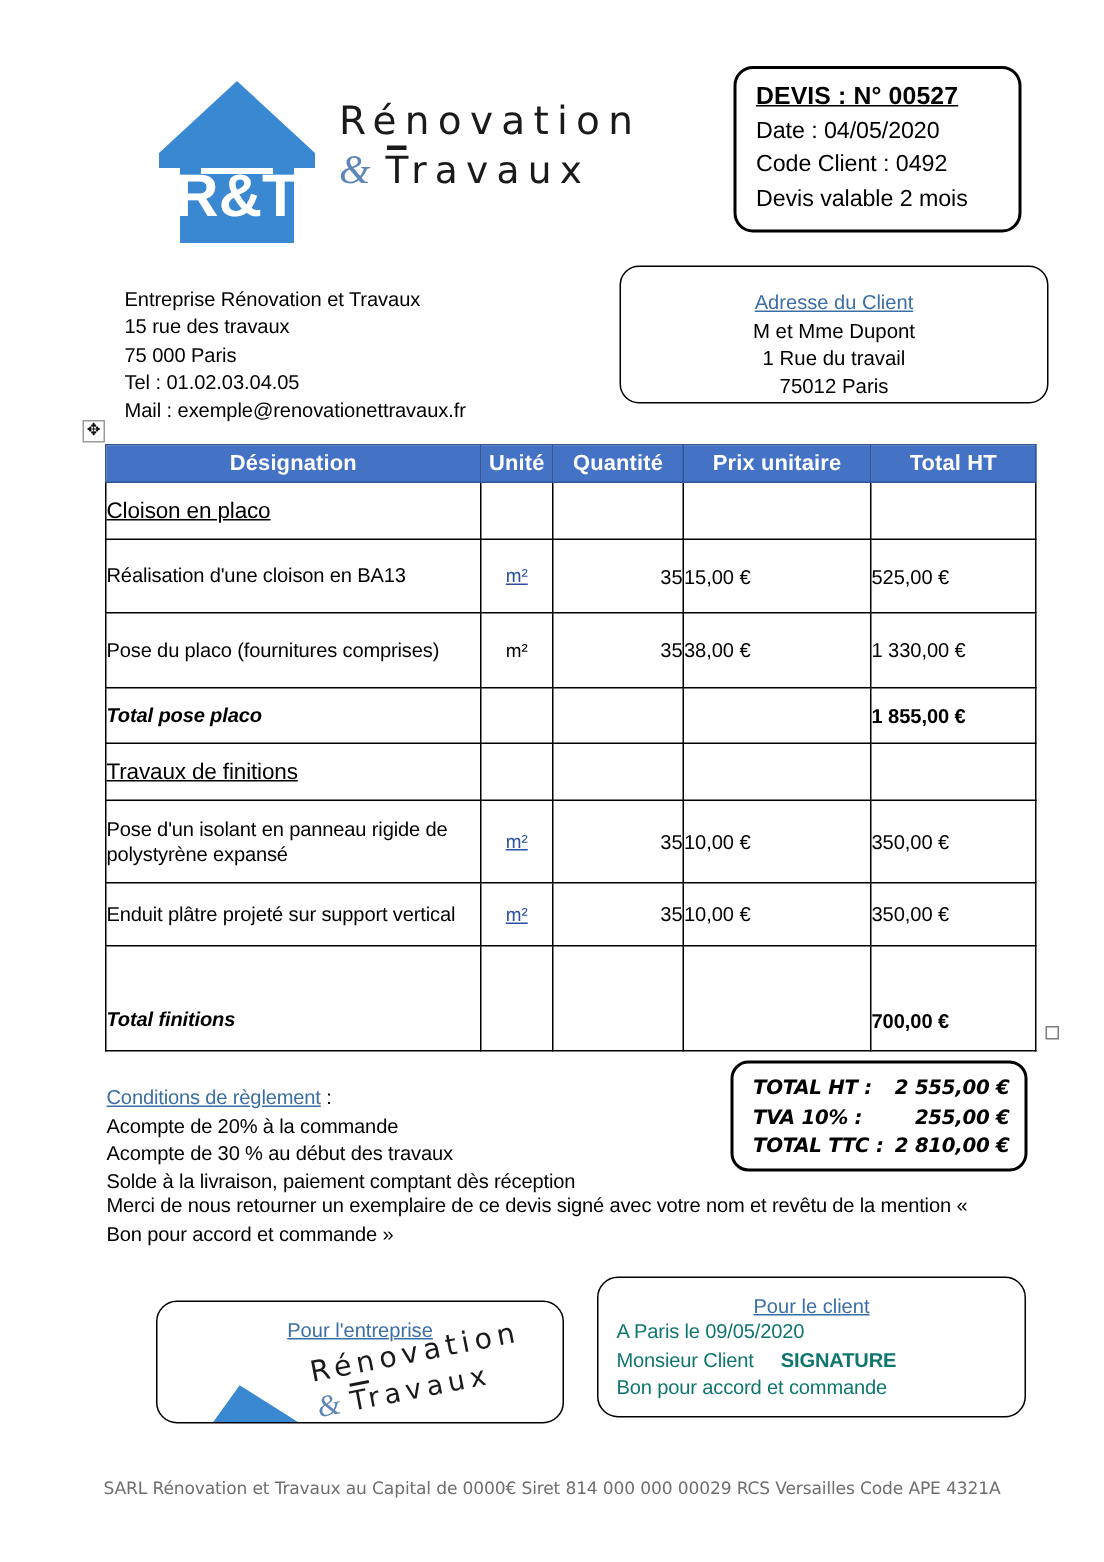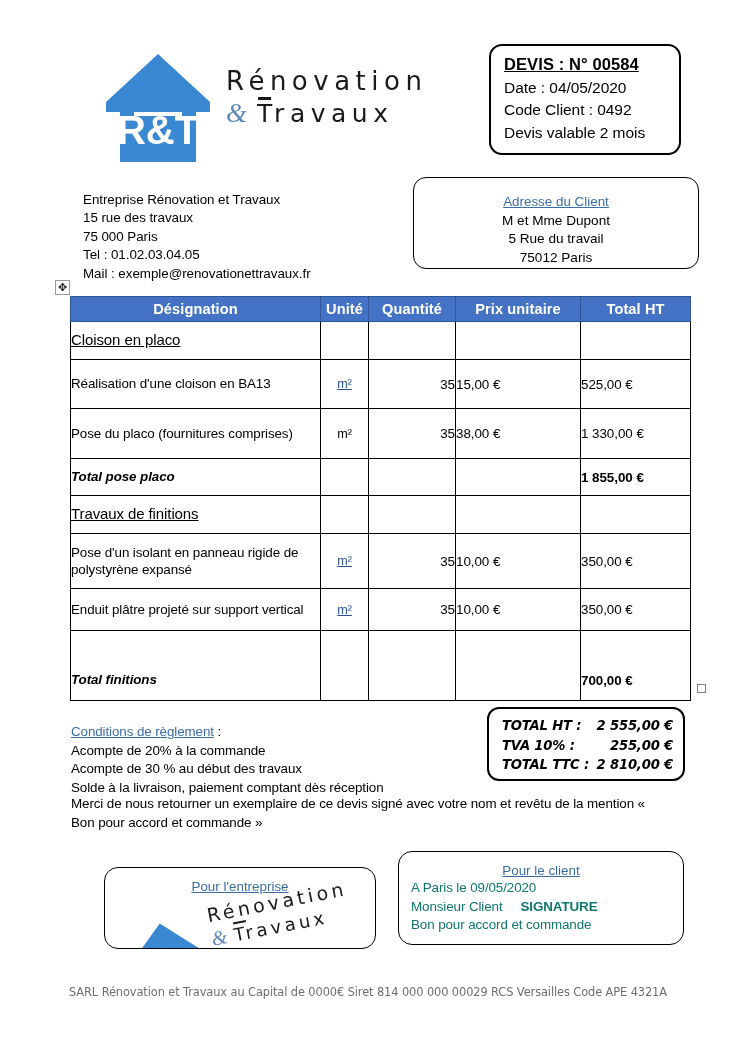--- a/index.html
+++ b/index.html
@@ -372,39 +372,39 @@
       </svg>
       <div class="logo-text">
         <div class="logo-line1">Rénovation</div>
         <div class="logo-line2">
           <span class="amp">&amp;</span><span class="trav ovl">Travaux</span>
         </div>
       </div>
     </div>
 
     <div class="devis-box">
-      <div class="devis-title">DEVIS : N° 00584</div>
+      <div class="devis-title">DEVIS : N° 00527</div>
       <div class="devis-line">Date : 04/05/2020</div>
       <div class="devis-line">Code Client : 0492</div>
       <div class="devis-line">Devis valable 2 mois</div>
     </div>
   </div>
 
   <div class="company-info">
     <div>Entreprise Rénovation et Travaux</div>
     <div>15 rue des travaux</div>
     <div>75 000 Paris</div>
     <div>Tel : 01.02.03.04.05</div>
     <div>Mail : exemple@renovationettravaux.fr</div>
   </div>
 
   <div class="client-box">
     <div class="client-title">Adresse du Client</div>
     <div class="client-line">M et Mme Dupont</div>
-    <div class="client-line">5 Rue du travail</div>
+    <div class="client-line">1 Rue du travail</div>
     <div class="client-line">75012 Paris</div>
   </div>
 
   <div class="tbl-handle">✥</div>
   <div class="tbl-resize"></div>
 
   <table class="devis">
     <colgroup>
       <col class="c-des">
         <col class="c-uni">

